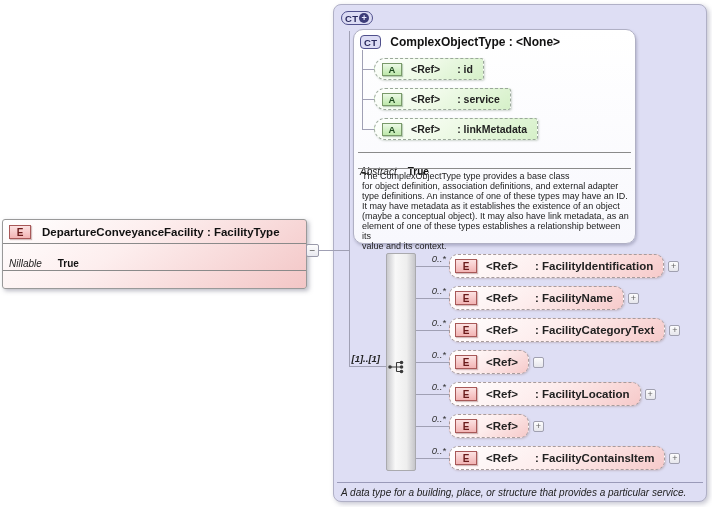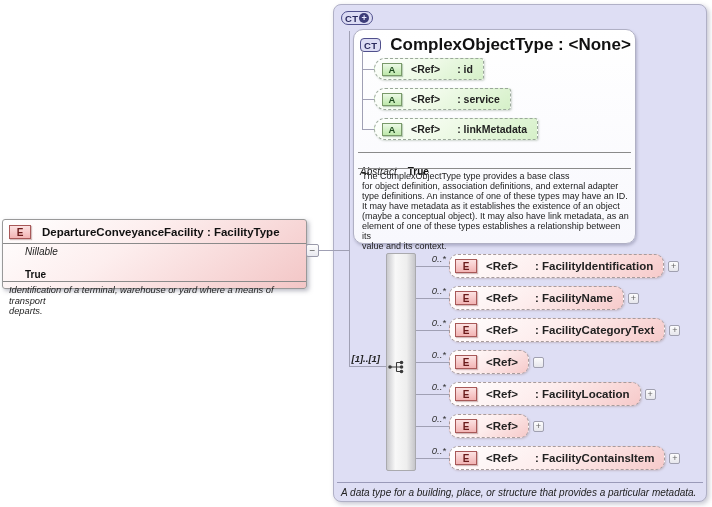--- a/index.html
+++ b/index.html
@@ -14,21 +14,21 @@
   
   .element-node {
     position:absolute; left:2px; top:219px; width:305px; height:70px;
     background:linear-gradient(145deg,#ffffff 0%,#fdeeee 40%,#f3c6c6 100%);
     border:1px solid #999; border-radius:3px;
     box-shadow:2px 2px 4px rgba(120,120,140,.5);
   }
   .box-header { display:flex; align-items:center; gap:11px; padding:5px 6px 4px 6px; }
   .node-title { font-size:11.5px; font-weight:700; color:#111; white-space:nowrap; }
   .divider { border-top:1px solid #8a8a8a; }
-  .prop-row { display:flex; align-items:baseline; padding:2px 6px 1px 6px; font-size:10px;flex-direction:column; }
+  .prop-row { display:flex; align-items:baseline; padding:2px 6px 1px 6px; font-size:10px; }
   .prop-label { font-style:italic; color:#222; }
   .prop-value { font-weight:700; margin-left:16px; color:#111;margin-top:12px; }
   .annotation { font-style:italic; font-size:9.3px; line-height:10.5px; color:#222; padding:3px 6px; white-space:pre-line; }
 
   
   .badge-e {
     display:inline-flex; align-items:center; justify-content:center; flex:none;
     width:22px; height:14px; font-size:10px; font-weight:700; color:#6a1a1a;
     background:linear-gradient(180deg,#fce2e2,#f2b4b4); border:1px solid #a85858;
     box-shadow:1px 1px 1px rgba(150,100,100,.4);
@@ -73,21 +73,21 @@
   .type-header { display:flex; align-items:center; gap:9px; padding:6px 0 0 7px; }
   .type-title { font-size:12px; font-weight:700; color:#101028; white-space:nowrap; }
 
   
   .base-box {
     position:absolute; left:19px; top:24px; width:283px; height:215px;
     background:linear-gradient(180deg,#ffffff,#f8f8fd); border:1px solid #b0b0c4; border-radius:10px;
     box-shadow:1px 2px 3px rgba(110,110,140,.4);
   }
   .base-box .box-header { padding:5px 6px 0 6px; gap:9px; }
-  .base-title { font-size:17px; font-weight:700; color:#111; white-space:nowrap; }
+  .base-title { font-size:12px; font-weight:700; color:#111; white-space:nowrap; }
 
   .attr-row { position:absolute; left:20px; height:22px; display:flex; align-items:center; }
   .attr-box {
     display:flex; align-items:center; height:22px; padding:0 10px 0 7px;
     background:linear-gradient(145deg,#ffffff 0%,#effae8 45%,#d5f0c8 100%);
     border:1px dashed #9aa89a; border-radius:11px 3px 3px 11px;
     box-shadow:1px 1px 2px rgba(120,140,120,.35);
   }
   .attr-ref { font-size:10.5px; font-weight:700; color:#222; margin-left:9px; white-space:nowrap; }
   .attr-name { font-size:10.5px; font-weight:700; color:#222; margin-left:17px; white-space:nowrap; }
@@ -147,22 +147,20 @@
     <div class="box-header">
       <span class="badge-e">E</span>
       <span class="node-title">DepartureConveyanceFacility : FacilityType</span>
     </div>
     <div class="divider"></div>
     <div class="prop-row">
       <span class="prop-label">Nillable</span>
       <span class="prop-value">True</span>
     </div>
     <div class="divider"></div>
-    <div class="annotation">Identification of a terminal, warehouse or yard where a means of transport
-departs.</div>
   </div>
 
   <div class="type-box">
     <div class="type-header">
       <span class="badge-ct" style="border-radius:7px;">
         <span>CT</span>
           <span class="ct-plus">+</span>
       </span>
     </div>
 
@@ -314,16 +312,16 @@
         <span class="badge-e">E</span>
         <span class="el-ref">&lt;Ref&gt;</span>
         <span class="el-name">: FacilityContainsItem</span>
       </div>
       <span class="expand">
           <span>+</span>
         </span>
     </div>
 
     <div class="footer-divider"></div>
-    <div class="footer-annotation">A data type for a building, place, or structure that provides a particular metadata.</div>
+    <div class="footer-annotation">A data type for a building, place, or structure that provides a particular service.</div>
   </div>
 
 </div>
 
 </body></html>

